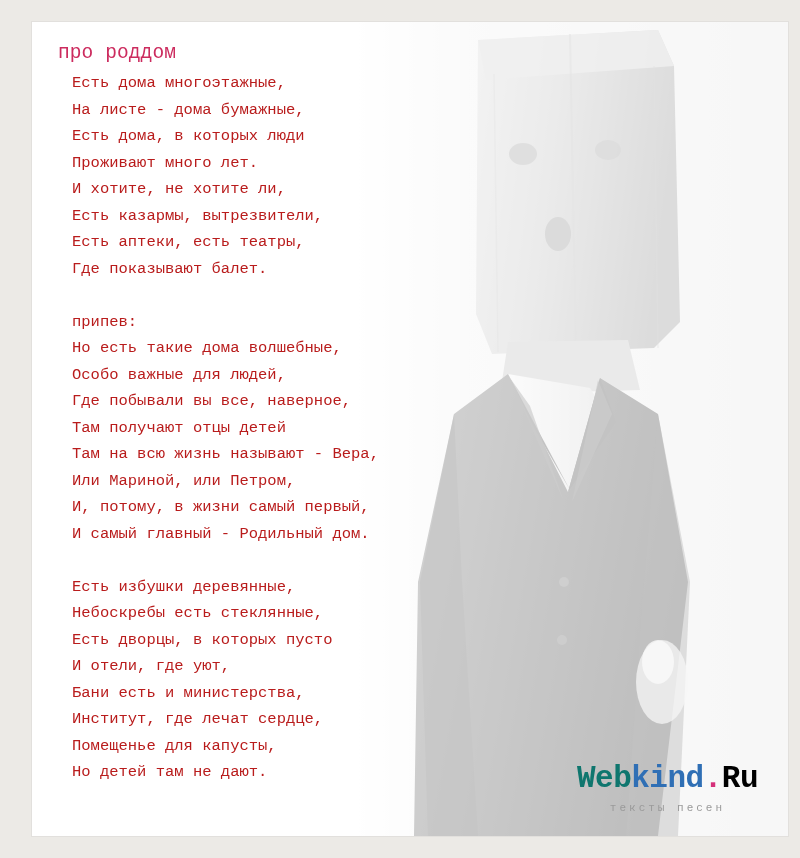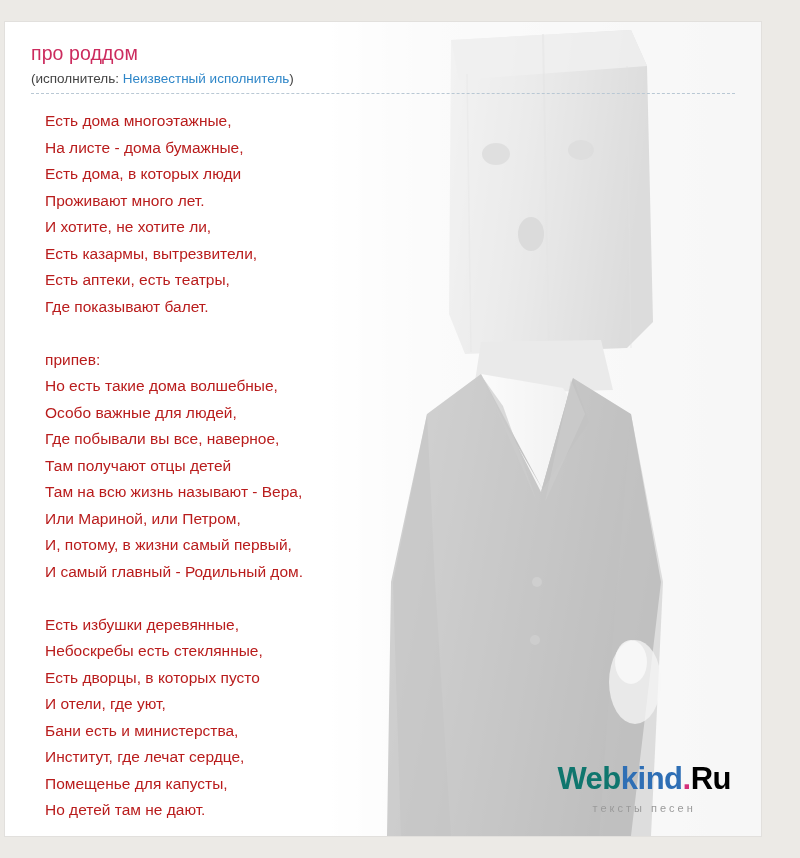--- a/index.html
+++ b/index.html
@@ -11,21 +11,22 @@
     overflow: hidden;
     background: #ece9e4;
     font-family: "Liberation Sans", sans-serif;
   }
 
   .page {
     position: relative;
     width: 800px;
     height: 858px;
     background: #eceae6;
-    padding: 22px 22px 22px 5px;
+    padding: 22px 22px 22px 32px;
+    font-family: Liberation Mono, monospace;
   }
 
   .sheet {
     position: relative;
     width: 756px;
     height: 814px;
     background: #ffffff;
     overflow: hidden;
     box-shadow: 0 0 0 1px rgba(0,0,0,0.04);
   }
@@ -163,24 +164,20 @@
         <ellipse cx="300" cy="640" rx="16" ry="22" fill="#f3f0e6" opacity="0.8"></ellipse>
 
         <circle cx="206" cy="560" r="5" fill="#6f6f6f" opacity="0.7"></circle>
         <circle cx="204" cy="618" r="5" fill="#6f6f6f" opacity="0.6"></circle>
       </svg>
     </div>
 
     <div class="content">
       <h1 class="song-title">про роддом</h1>
 
-      <div class="performer-line">
-        <span>(исполнитель:</span>
-        <a class="performer-link" href="#">Неизвестный исполнитель</a><span>)</span>
-      </div>
 
       <div class="lyrics">Есть дома многоэтажные,
 На листе - дома бумажные,
 Есть дома, в которых люди
 Проживают много лет.
 И хотите, не хотите ли,
 Есть казармы, вытрезвители,
 Есть аптеки, есть театры,
 Где показывают балет.
 

